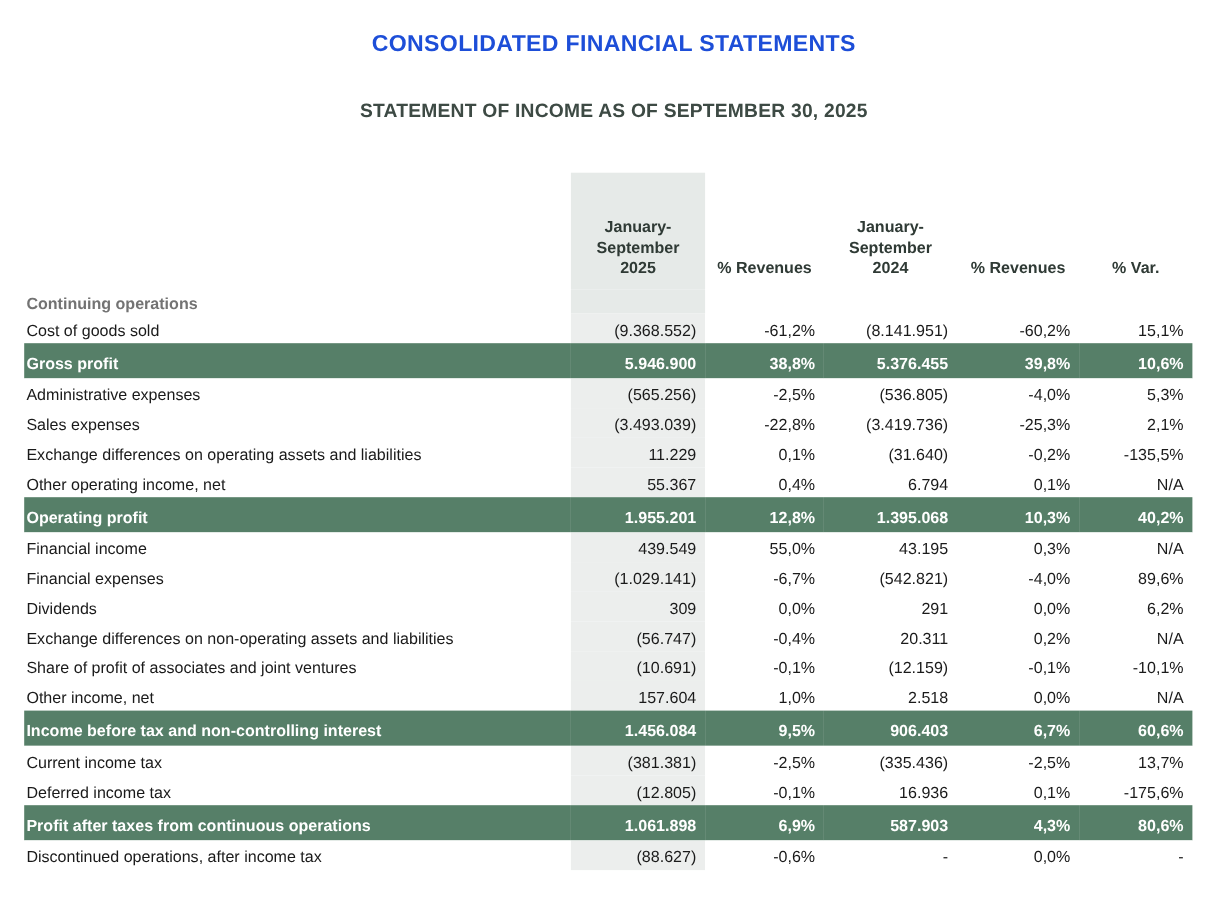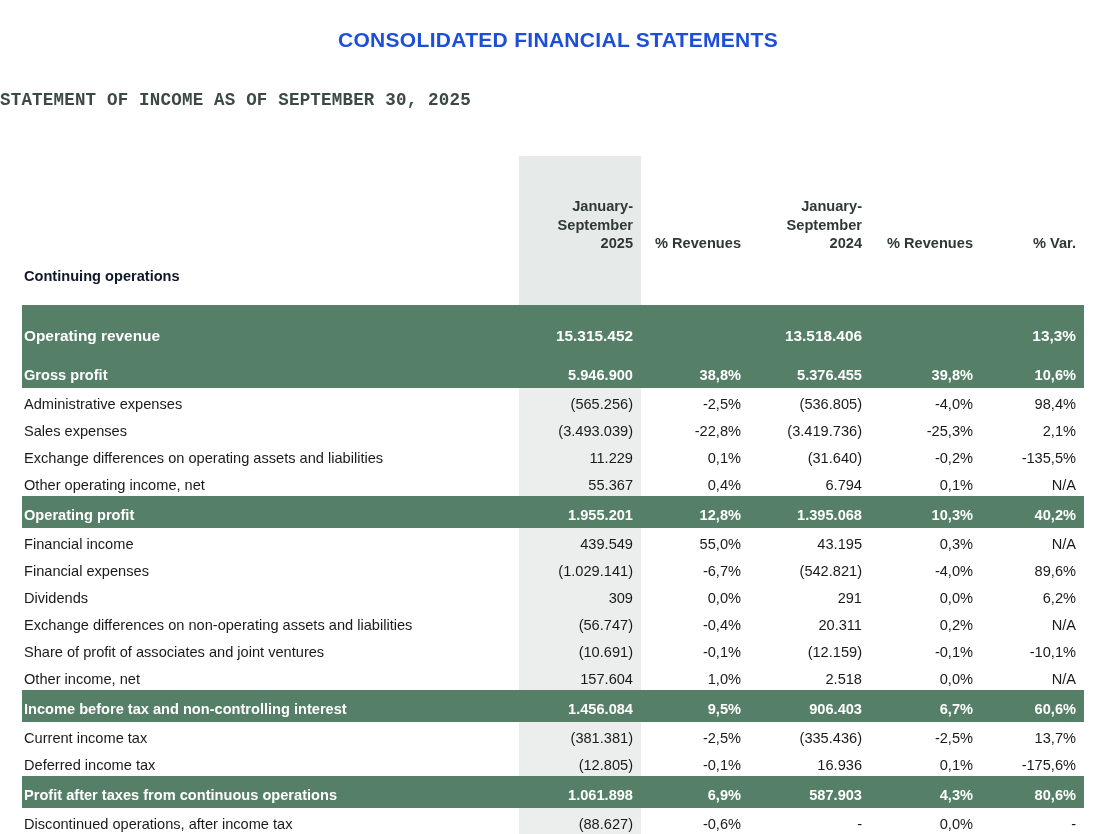--- a/index.html
+++ b/index.html
@@ -22,26 +22,26 @@
   }
   .title-main {
     text-align: center;
     font-size: 21px;
     font-weight: bold;
     color: #1d4ed8;
     letter-spacing: 0.3px;
     margin-top: 28px;
   }
   .title-sub {
+    text-align: center;
     font-size: 17.5px;
     font-weight: bold;
     color: #3d4a44;
     letter-spacing: 0.2px;
     margin-top: 38px;
-    font-family: Liberation Mono, monospace;
   }
   table.fin {
     margin-top: 46px;
     border-collapse: collapse;
     width: 1062px;
     margin-left: 22px;
     table-layout: fixed;
     font-size: 14.6px;
   }
   table.fin col.c-label { width: 497px; }
@@ -54,34 +54,33 @@
   th, td {
     padding: 0;
     vertical-align: bottom;
   }
   .hdr-row th {
     font-weight: bold;
     font-size: 14.6px;
     color: #2f3a35;
     padding: 10px 8px 10px 8px;
     line-height: 1.25;
-    text-align: right;
     vertical-align: bottom;
     height: 86px;
   }
   .hdr-row th.shade {
     background: #e6eae8;
   }
   .hdr-row th.left-head { text-align: left; }
 
   .contops td {
     font-weight: bold;
-    color: #0f172a;
+    color: #737373;
     font-size: 14.6px;
-    padding: 2px 8px 21px 2px;
+    padding: 2px 8px 0 2px;
     height: 20px;
   }
   .contops td.shade { background: #e6eae8; }
 
   tr.green td {
     background: #567f68;
     color: #ffffff;
     font-weight: bold;
     padding: 5px 8px 5px 2px;
     height: 22px;
@@ -129,43 +128,43 @@
     </thead>
     <tbody>
       <tr class="contops">
         <td class="label">Continuing operations</td>
         <td class="shade"></td>
         <td></td>
         <td></td>
         <td></td>
         <td></td>
       </tr>
-    <tr class="green big">
-          <td class="label">Operating revenue</td>
-          <td class="num">15.315.452</td>
-          <td class="num"></td>
-          <td class="num">13.518.406</td>
-          <td class="num"></td>
-          <td class="num">13,3%</td>
+        <tr class="plain">
+          <td class="label">Cost of goods sold</td>
+          <td class="num shade">(9.368.552)</td>
+          <td class="num">-61,2%</td>
+          <td class="num">(8.141.951)</td>
+          <td class="num">-60,2%</td>
+          <td class="num">15,1%</td>
         </tr>
         <tr class="green">
           <td class="label">Gross profit</td>
           <td class="num">5.946.900</td>
           <td class="num">38,8%</td>
           <td class="num">5.376.455</td>
           <td class="num">39,8%</td>
           <td class="num">10,6%</td>
         </tr>
         <tr class="plain">
           <td class="label">Administrative expenses</td>
           <td class="num shade">(565.256)</td>
           <td class="num">-2,5%</td>
           <td class="num">(536.805)</td>
           <td class="num">-4,0%</td>
-          <td class="num">98,4%</td>
+          <td class="num">5,3%</td>
         </tr>
         <tr class="plain">
           <td class="label">Sales expenses</td>
           <td class="num shade">(3.493.039)</td>
           <td class="num">-22,8%</td>
           <td class="num">(3.419.736)</td>
           <td class="num">-25,3%</td>
           <td class="num">2,1%</td>
         </tr>
         <tr class="plain">

